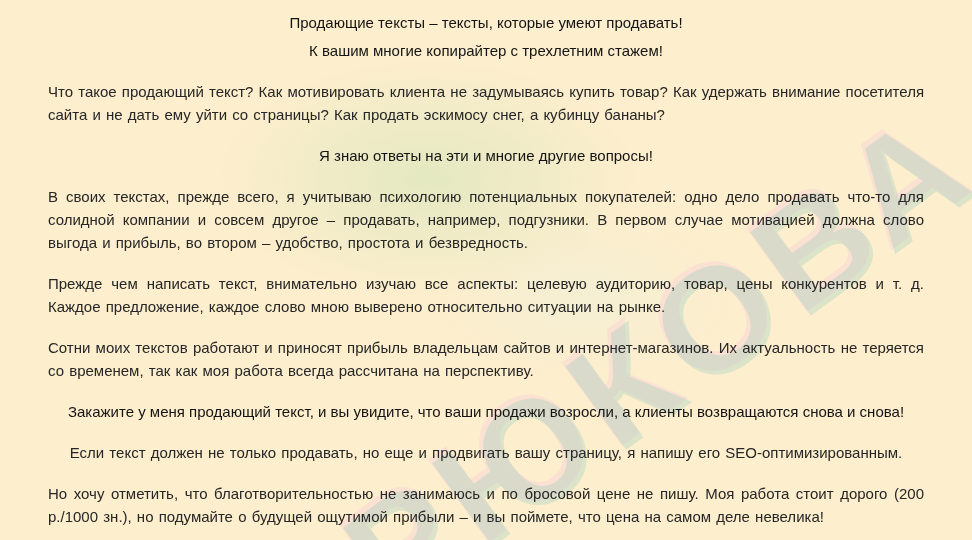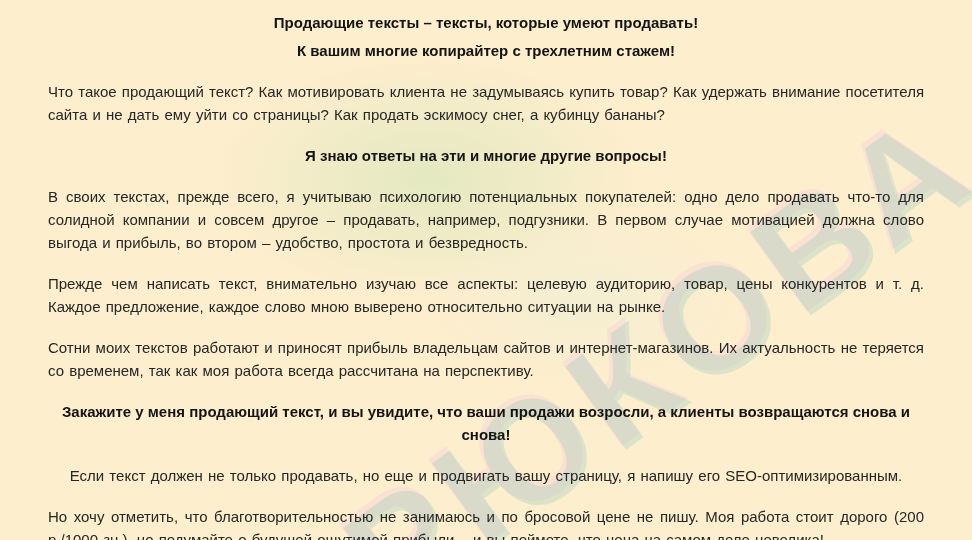--- a/index.html
+++ b/index.html
@@ -39,21 +39,21 @@
     position: absolute;
     inset: 0;
     z-index: 2;
     padding: 6px 48px 0 48px;
     box-sizing: border-box;
     color: #262626;
     font-size: 15px;
     line-height: 23px;
   }
   .content .heading {
-    font-weight: bold;
+    font-weight: normal;
     color: #141414;
     text-align: center;
     margin: 5px 0;
   }
   .content .paragraph {
     text-align: justify;
     margin: 18px 0;
     word-spacing: 1px;
   }
   .content .paragraph.left { text-align: center; }

